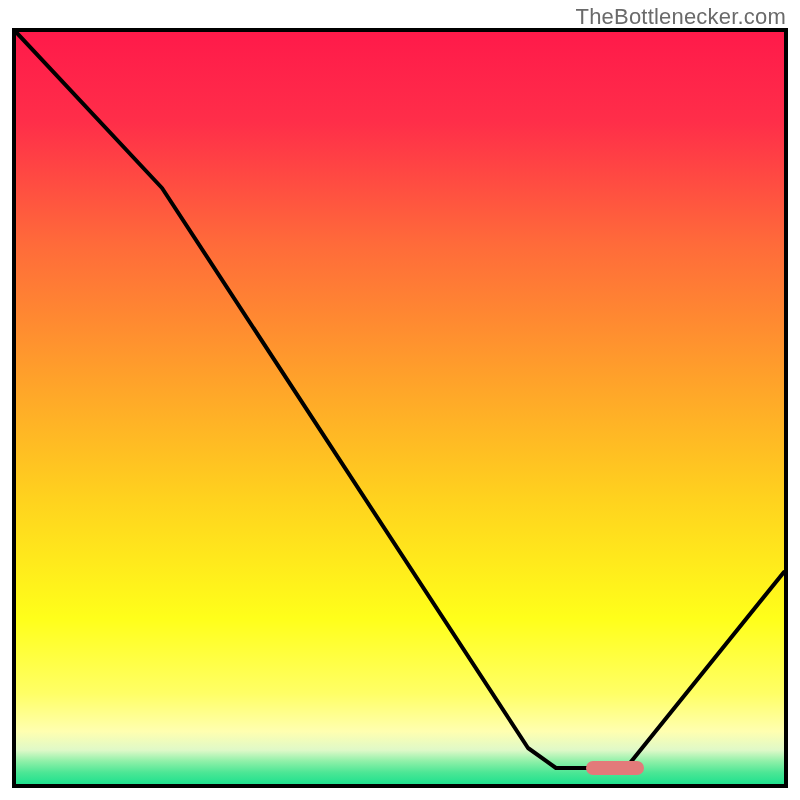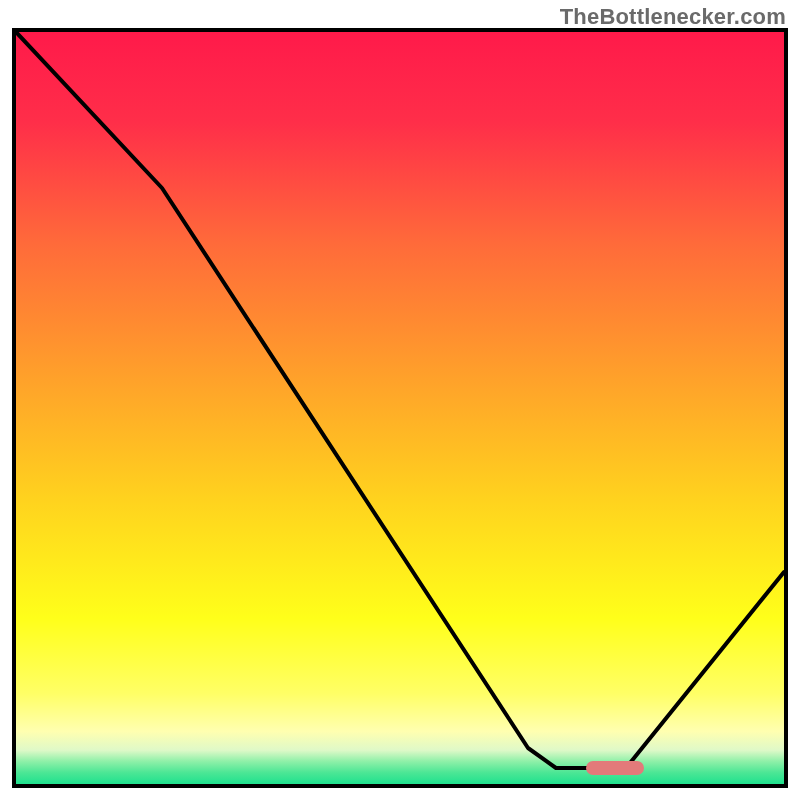--- a/index.html
+++ b/index.html
@@ -1,17 +1,17 @@
 <!DOCTYPE html>
 <html><head>
 <meta charset="utf-8">
 <style>
   * { margin: 0; padding: 0; box-sizing: border-box; }
   body { width: 800px; height: 800px; position: relative; background: #fff; font-family: Arial, sans-serif; }
-  .attribution { position: absolute; top: 4px; right: 14px; color: #6a6a6a; font-size: 22px; font-weight: 700; letter-spacing: 0.2px; }
+  .attribution { position: absolute; top: 4px; right: 14px; color: #6a6a6a; font-size: 22px; font-weight: 400; letter-spacing: 0.2px; }
   .outer-border { position: absolute; top: 28px; left: 12px; width: 776px; height: 760px; border: 4px solid #000; background: #000; }
   .plot-area { position: absolute; top: 0; left: 0; width: 768px; height: 752px; overflow: hidden; }
   svg.gradient-svg { position: absolute; top: 0; left: 0; }
   svg.line-svg { position: absolute; top: 0; left: 0; }
 </style>
 </head>
 <body>
 
 <div class="attribution">TheBottlenecker.com</div>
 

